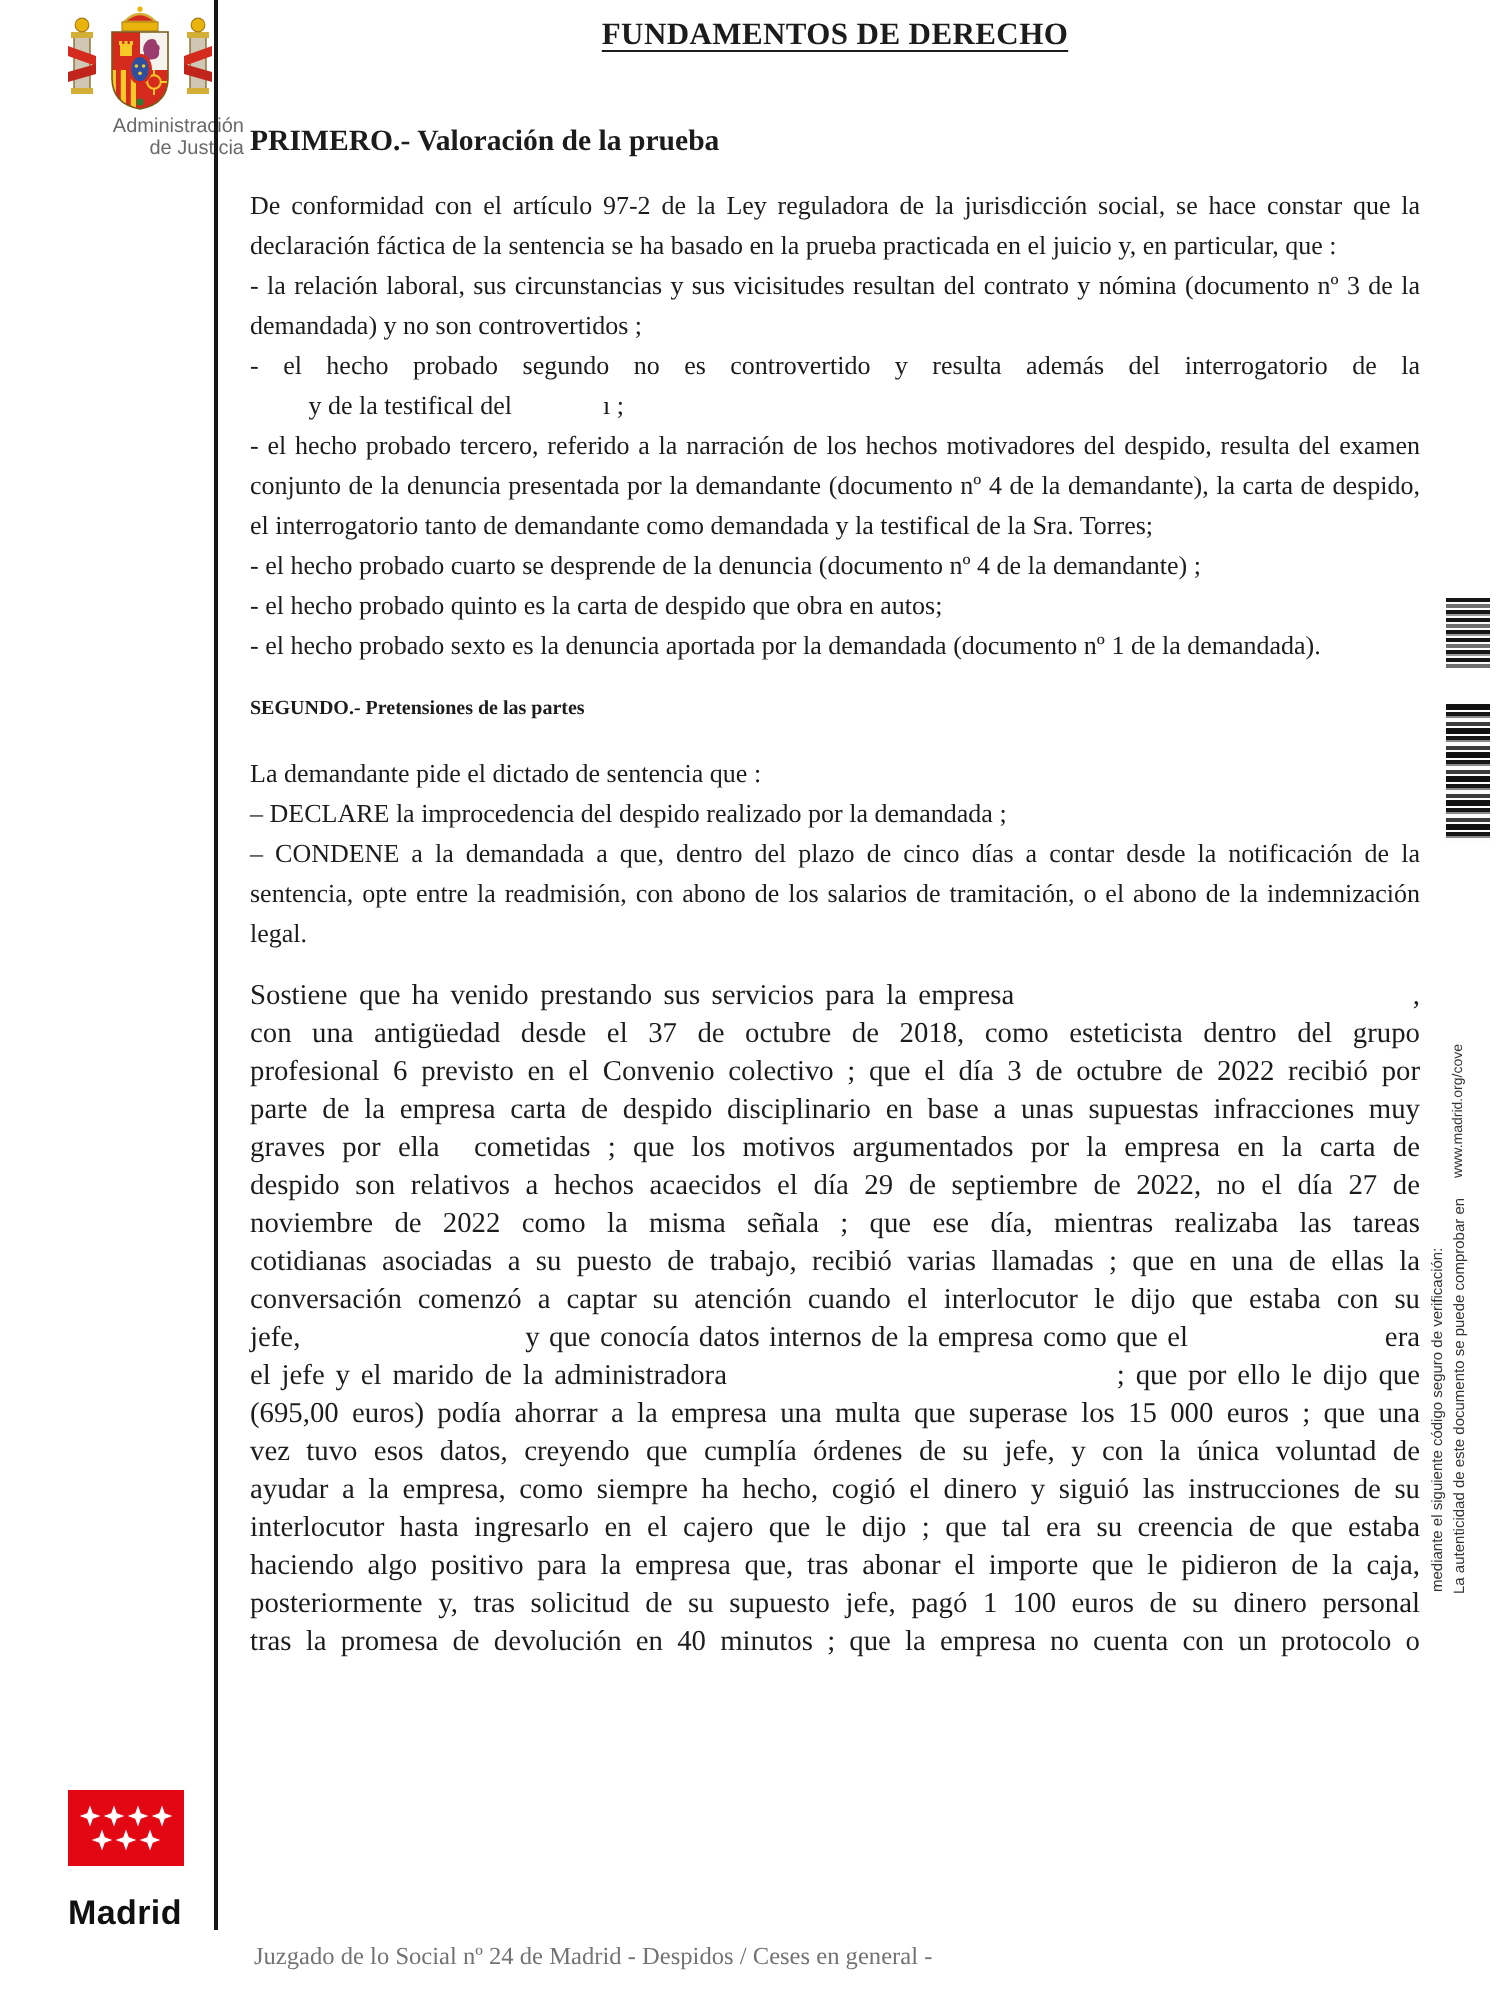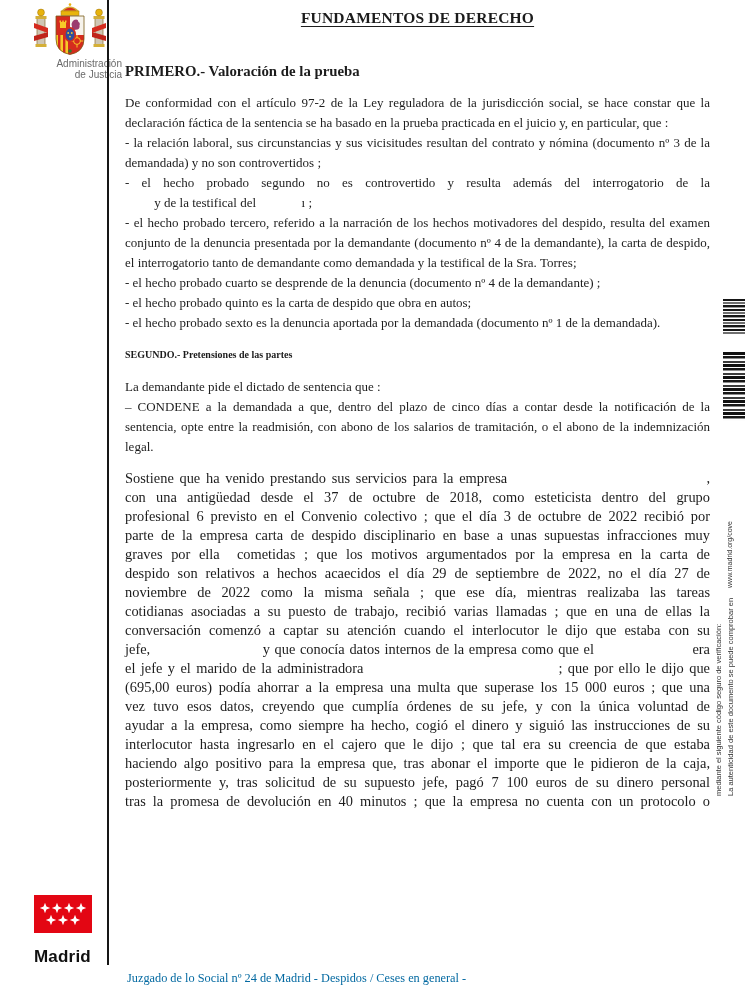--- a/index.html
+++ b/index.html
@@ -30,21 +30,21 @@
   .blk-rl{white-space:pre;}
   .blk-bl{text-align:justify;text-align-last:justify;font-size:14.4px;line-height:19px;}
   
   .madrid{position:absolute;left:34px;top:895px;width:64px;text-align:left;}
   .madrid svg{display:block;}
   .madrid-label{
     font-family:"Liberation Sans","DejaVu Sans",sans-serif;font-weight:700;font-size:17px;color:#111;margin-top:14px;letter-spacing:.2px;
   }
   
   .footer{
-    position:absolute;left:127px;top:971px;font-size:12.3px;color:#0369a1;white-space:nowrap;
+    position:absolute;left:127px;top:971px;font-size:12.3px;color:#737373;white-space:nowrap;
   }
   
   .bc{position:absolute;left:723px;width:22px;}
   .bc1{top:299px;height:35px;background:repeating-linear-gradient(180deg,#161616 0 2px,#fdfdfd 2px 3px,#6f6f6f 3px 5px,#fdfdfd 5px 6px,#161616 6px 8px,#9c9c9c 8px 9px,#fdfdfd 9px 10px);}
   .bc2{top:352px;height:69px;background:repeating-linear-gradient(180deg,#111 0 3px,#fdfdfd 3px 4px,#161616 4px 6px,#8a8a8a 6px 7px,#fdfdfd 7px 9px,#3c3c3c 9px 11px,#fdfdfd 11px 12px);}
   .vtext{
     position:absolute;transform-origin:0 100%;transform:rotate(-90deg);
     font-family:"Liberation Sans","DejaVu Sans",sans-serif;font-size:7.5px;line-height:9px;
     color:#333;white-space:nowrap;
   }
@@ -136,39 +136,40 @@
       <div class="blk blk-p0">- la relación laboral, sus circunstancias y sus vicisitudes resultan del contrato y nómina (documento nº 3 de la demandada) y no son controvertidos ;</div>
       <div class="blk blk-fl">- el hecho probado segundo no es controvertido y resulta además del interrogatorio de la</div>
       <div class="blk blk-rl">&nbsp;&nbsp;&nbsp;&nbsp;&nbsp;&nbsp;&nbsp;&nbsp;&nbsp;y de la testifical del &nbsp;&nbsp;&nbsp;&nbsp;&nbsp;&nbsp;&nbsp;&nbsp;&nbsp;&nbsp;&nbsp;&nbsp;&nbsp;ı ;</div>
       <div class="blk blk-p0">- el hecho probado tercero, referido a la narración de los hechos motivadores del despido, resulta del examen conjunto de la denuncia presentada por la demandante (documento nº 4 de la demandante), la carta de despido, el interrogatorio tanto de demandante como demandada y la testifical de la Sra. Torres;</div>
       <div class="blk blk-p0">- el hecho probado cuarto se desprende de la denuncia (documento nº 4 de la demandante) ;</div>
       <div class="blk blk-p0">- el hecho probado quinto es la carta de despido que obra en autos;</div>
       <div class="blk blk-p0">- el hecho probado sexto es la denuncia aportada por la demandada (documento nº 1 de la demandada).</div>
       <div class="blk blk-h2">SEGUNDO.- Pretensiones de las partes</div>
       <div class="blk blk-sp"></div>
       <div class="blk blk-p0">La demandante pide el dictado de sentencia que :</div>
+      <div class="blk blk-p0">– DECLARE la improcedencia del despido realizado por la demandada ;</div>
       <div class="blk blk-p0">– CONDENE a la demandada a que, dentro del plazo de cinco días a contar desde la notificación de la sentencia, opte entre la readmisión, con abono de los salarios de tramitación, o el abono de la indemnización legal.</div>
       <div class="blk blk-sp"></div>
       <div class="blk blk-bl">Sostiene que ha venido prestando sus servicios para la empresa&nbsp;&nbsp;&nbsp;&nbsp;&nbsp;&nbsp;&nbsp;&nbsp;&nbsp;&nbsp;&nbsp;&nbsp;&nbsp;&nbsp;&nbsp;&nbsp;&nbsp;&nbsp;&nbsp;&nbsp;&nbsp;&nbsp;&nbsp;&nbsp;&nbsp;&nbsp;&nbsp;&nbsp;&nbsp;&nbsp;&nbsp;&nbsp;&nbsp;&nbsp; ,</div>
       <div class="blk blk-bl">con una antigüedad desde el 37 de octubre de 2018, como esteticista dentro del grupo</div>
       <div class="blk blk-bl">profesional 6 previsto en el Convenio colectivo ; que el día 3 de octubre de 2022 recibió por</div>
       <div class="blk blk-bl">parte de la empresa carta de despido disciplinario en base a unas supuestas infracciones muy</div>
       <div class="blk blk-bl">graves por ella &nbsp;cometidas ; que los motivos argumentados por la empresa en la carta de</div>
       <div class="blk blk-bl">despido son relativos a hechos acaecidos el día 29 de septiembre de 2022, no el día 27 de</div>
       <div class="blk blk-bl">noviembre de 2022 como la misma señala ; que ese día, mientras realizaba las tareas</div>
       <div class="blk blk-bl">cotidianas asociadas a su puesto de trabajo, recibió varias llamadas ; que en una de ellas la</div>
       <div class="blk blk-bl">conversación comenzó a captar su atención cuando el interlocutor le dijo que estaba con su</div>
       <div class="blk blk-bl">jefe,&nbsp;&nbsp;&nbsp;&nbsp;&nbsp;&nbsp;&nbsp;&nbsp;&nbsp;&nbsp;&nbsp;&nbsp;&nbsp;&nbsp;&nbsp;&nbsp;&nbsp;&nbsp;&nbsp;&nbsp;&nbsp;&nbsp;&nbsp;&nbsp;y que conocía datos internos de la empresa como que el&nbsp;&nbsp;&nbsp;&nbsp;&nbsp;&nbsp;&nbsp;&nbsp;&nbsp;&nbsp;&nbsp;&nbsp;&nbsp;&nbsp;&nbsp;&nbsp;&nbsp;&nbsp;&nbsp;&nbsp;&nbsp;era</div>
       <div class="blk blk-bl">el jefe y el marido de la administradora&nbsp;&nbsp;&nbsp;&nbsp;&nbsp;&nbsp;&nbsp;&nbsp;&nbsp;&nbsp;&nbsp;&nbsp;&nbsp;&nbsp;&nbsp;&nbsp;&nbsp;&nbsp;&nbsp;&nbsp;&nbsp;&nbsp;&nbsp;&nbsp;&nbsp;&nbsp;&nbsp;&nbsp;&nbsp;&nbsp;&nbsp;&nbsp;&nbsp;&nbsp;&nbsp;&nbsp;; que por ello le dijo que</div>
       <div class="blk blk-bl">(695,00 euros) podía ahorrar a la empresa una multa que superase los 15 000 euros ; que una</div>
       <div class="blk blk-bl">vez tuvo esos datos, creyendo que cumplía órdenes de su jefe, y con la única voluntad de</div>
       <div class="blk blk-bl">ayudar a la empresa, como siempre ha hecho, cogió el dinero y siguió las instrucciones de su</div>
       <div class="blk blk-bl">interlocutor hasta ingresarlo en el cajero que le dijo ; que tal era su creencia de que estaba</div>
       <div class="blk blk-bl">haciendo algo positivo para la empresa que, tras abonar el importe que le pidieron de la caja,</div>
-      <div class="blk blk-bl">posteriormente y, tras solicitud de su supuesto jefe, pagó 7 100 euros de su dinero personal</div>
+      <div class="blk blk-bl">posteriormente y, tras solicitud de su supuesto jefe, pagó 1 100 euros de su dinero personal</div>
       <div class="blk blk-bl">tras la promesa de devolución en 40 minutos ; que la empresa no cuenta con un protocolo o</div>
     </div>
 </div>
 
 <div class="madrid">
   <svg width="58" height="38" viewBox="0 0 58 38" aria-hidden="true">
     <rect x="0" y="0" width="58" height="38" id="madrid-flag-rect" fill="#e30613"></rect>
     <g fill="#ffffff" id="madrid-stars">
         <path d="M11 7.8 L12.4 11.6 L16.2 13 L12.4 14.4 L11 18.2 L9.6 14.4 L5.8 13 L9.6 11.6 Z"></path>
         <path d="M23 7.8 L24.4 11.6 L28.2 13 L24.4 14.4 L23 18.2 L21.6 14.4 L17.8 13 L21.6 11.6 Z"></path>

